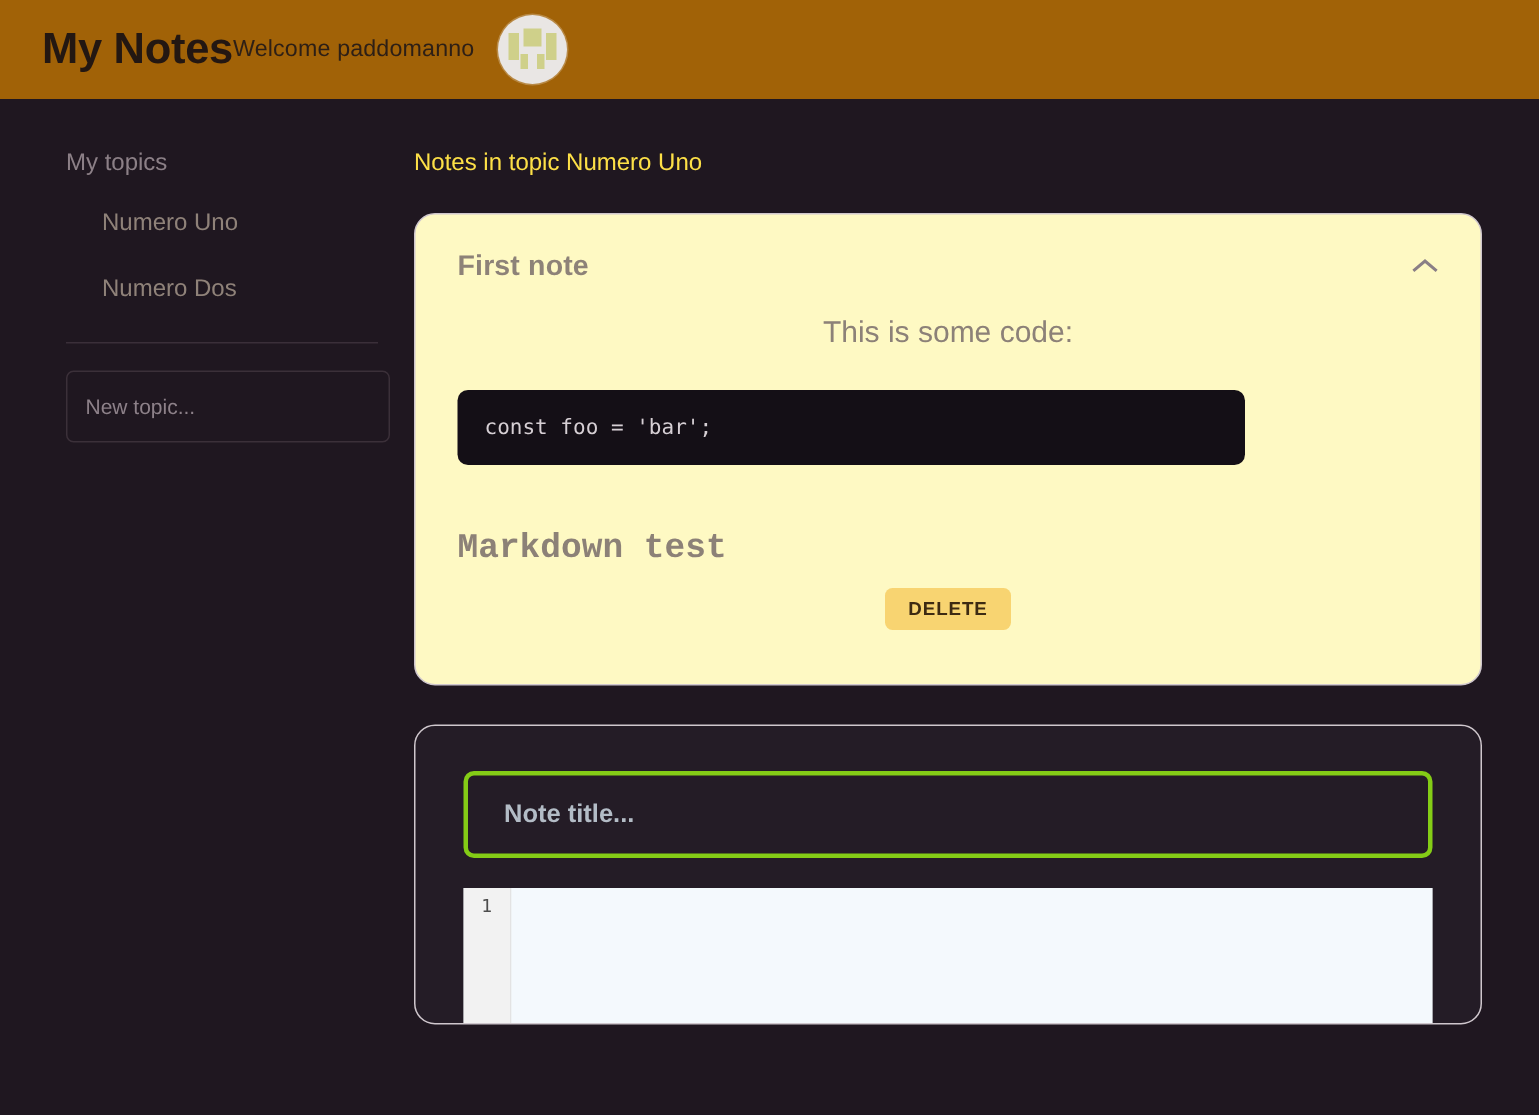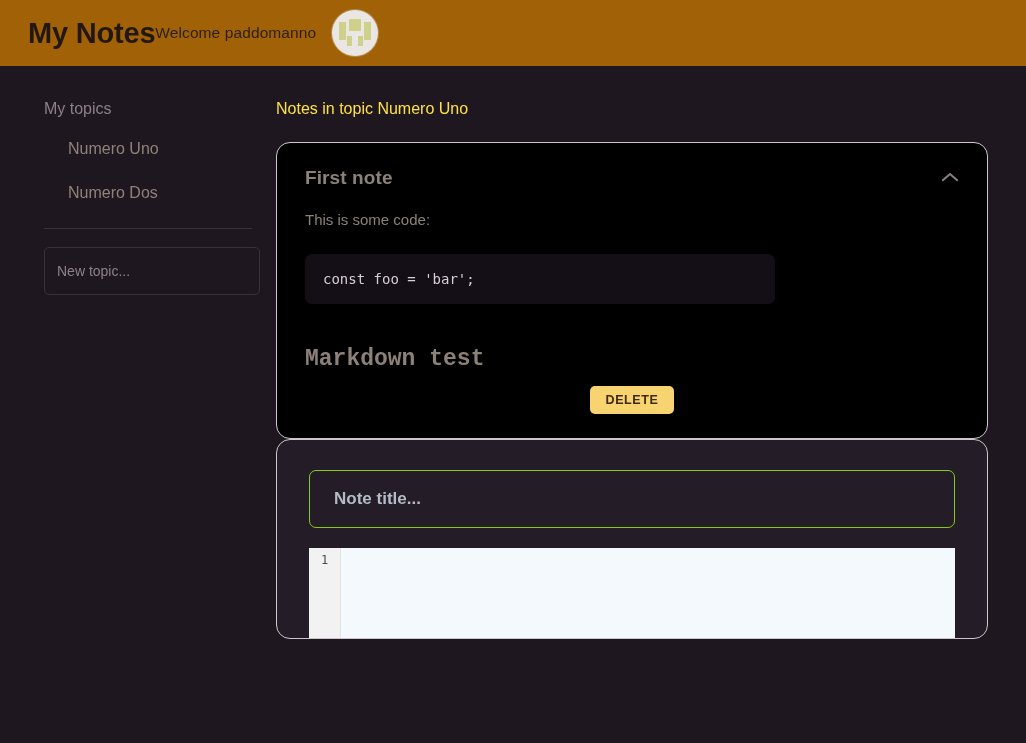--- a/index.html
+++ b/index.html
@@ -114,22 +114,23 @@
   .main-subtitle {
     font-size: 16px;
     color: #fde047;
     margin: 0 0 24px 0;
     font-weight: normal;
   }
 
   .note-card {
     border: 1px solid #cfc7cd;
     border-radius: 14px;
-    background: #000000;
-    padding: 24px 28px 24px 28px;
+    background: #fef9c3;
+    padding: 24px 28px 36px 28px;
+    margin-bottom: 26px;
     position: relative;
   }
   .note-card-header {
     display: flex;
     align-items: flex-start;
     justify-content: space-between;
   }
   .note-title {
     font-size: 19px;
     font-weight: bold;
@@ -139,30 +140,31 @@
   }
   .collapse-btn {
     background: none;
     border: none;
     padding: 0;
     margin-top: 4px;
     cursor: pointer;
     line-height: 0;
   }
   .note-body-text {
-    font-size: 15px;
+    font-size: 20px;
     color: #8c8178;
     margin: 22px 0 0 0;
+    text-align: center;
   }
   .code-block {
     margin: 26px 0 0 0;
     background: #140f16;
     border-radius: 7px;
     padding: 17px 18px;
-    width: 470px;
+    width: 525px;
   }
   .code-block code {
     font-family: "DejaVu Sans Mono", "Liberation Mono", monospace;
     font-size: 14px;
     color: #d6cfd4;
     white-space: pre;
   }
   .md-heading {
     font-size: 23px;
     font-weight: bold;
@@ -214,21 +216,21 @@
     border-radius: 14px;
     background: #241c26;
     padding: 30px 32px 0 32px;
     height: 200px;
     overflow: hidden;
   }
   .note-title-input {
     width: 100%;
     height: 58px;
     background: transparent;
-    border: 1px solid #84cc16;
+    border: 3px solid #84cc16;
     border-radius: 7px;
     color: #b9c2cc;
     font-size: 17px;
     font-weight: bold;
     font-family: "Liberation Sans", sans-serif;
     padding: 0 24px;
     outline: none;
   }
   .note-title-input::placeholder { color: #b3bcc6; font-weight: bold; }
 

